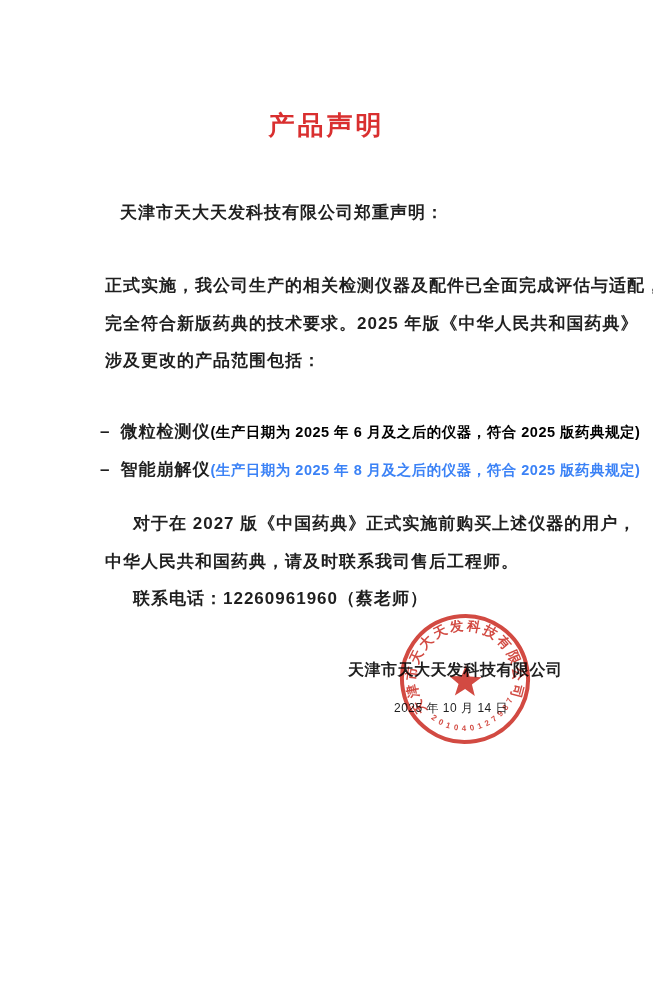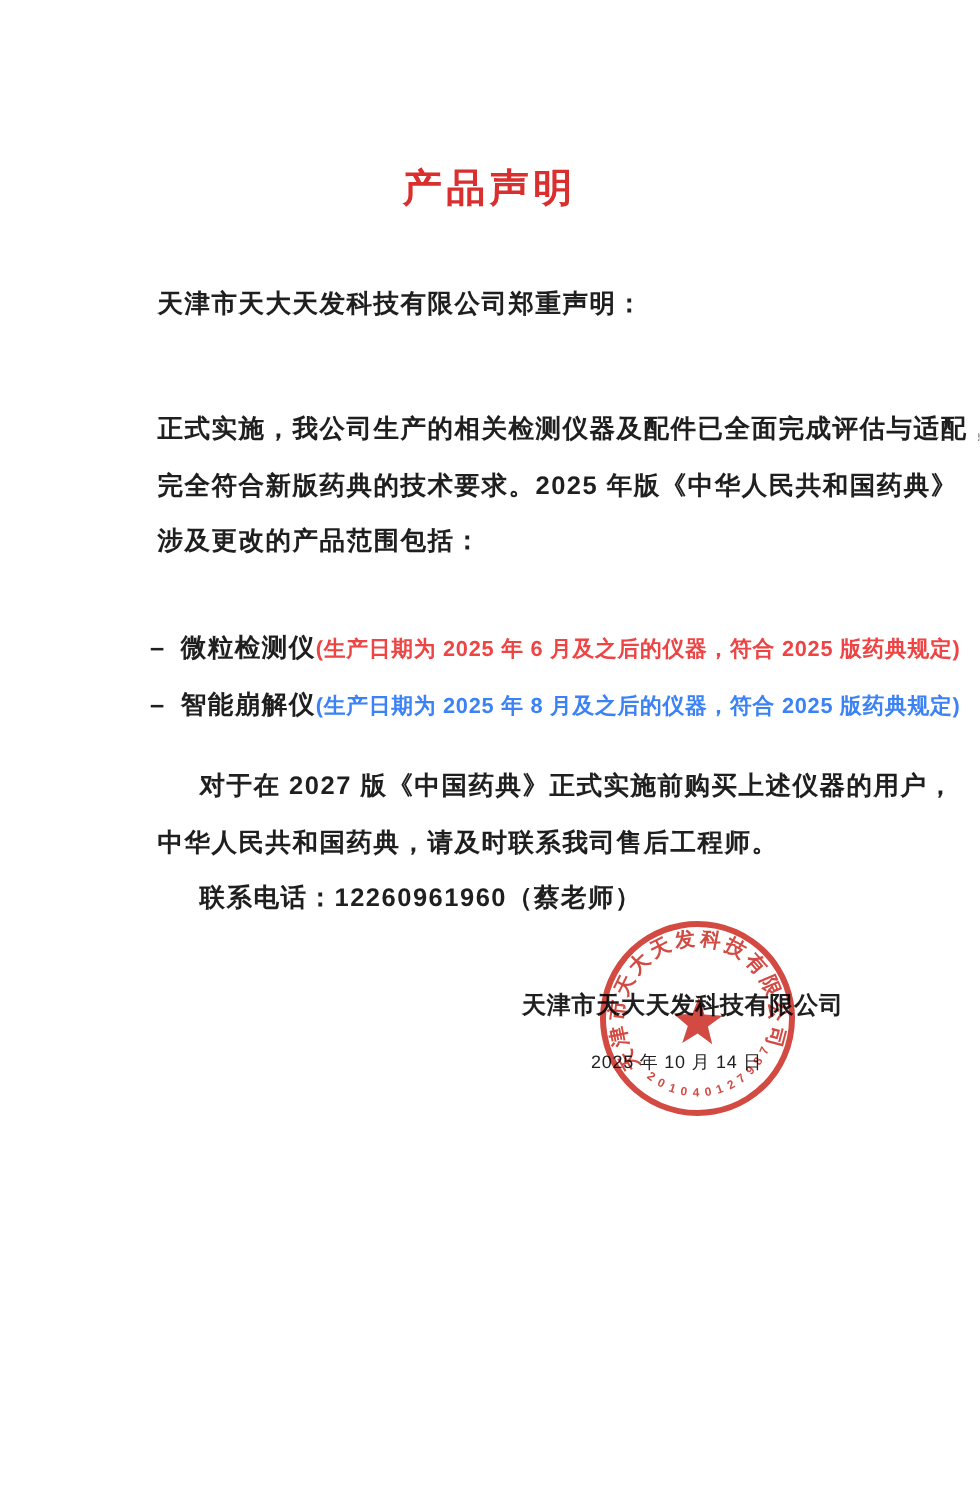--- a/index.html
+++ b/index.html
@@ -22,21 +22,21 @@
   }
   .tline{
     position:absolute;
     left:105px;
     font-size:17px;
     font-weight:600;
     letter-spacing:1px;
     white-space:nowrap;
     line-height:22px;
   }
-  .opening{top:192px;}
+  .opening{top:202px;margin-left:15px;}
   .p1l0{top:236px;left:145px;}
   .p1l1{top:275px;}
   .p1l2{top:313px;}
   .p1l3{top:350px;}
   .bullet{display:flex;align-items:baseline;}
   .b0{top:421px;left:100px;}
   .b1{top:459px;left:100px;}
   .bullet .dash{margin-right:10px;font-weight:600;}
   .bullet .note{font-size:14.5px;font-weight:600;letter-spacing:0.5px;}
   .p2l0{top:513px;left:133px;}
@@ -73,21 +73,21 @@
 
   <div class="tline opening">天津市天大天发科技有限公司郑重声明：</div>
 
   <div class="tline p1l1">正式实施，我公司生产的相关检测仪器及配件已全面完成评估与适配，</div>
   <div class="tline p1l2">完全符合新版药典的技术要求。2025 年版《中华人民共和国药典》</div>
   <div class="tline p1l3">涉及更改的产品范围包括：</div>
 
   <div class="tline bullet b0">
     <span class="dash">–</span>
     <span class="label">微粒检测仪</span>
-    <span class="note" style="color: #ef4444;">(生产日期为 2025 年 6 月及之后的仪器，符合 2025 版药典规定)</span>
+    <span class="note" style="color: #000000;">(生产日期为 2025 年 6 月及之后的仪器，符合 2025 版药典规定)</span>
   </div>
   <div class="tline bullet b1">
     <span class="dash">–</span>
     <span class="label">智能崩解仪</span>
     <span class="note" style="color: #3b82f6;">(生产日期为 2025 年 8 月及之后的仪器，符合 2025 版药典规定)</span>
   </div>
 
   <div class="tline p2l0">对于在 2027 版《中国药典》正式实施前购买上述仪器的用户，</div>
   <div class="tline p2l1">中华人民共和国药典，请及时联系我司售后工程师。</div>
 

